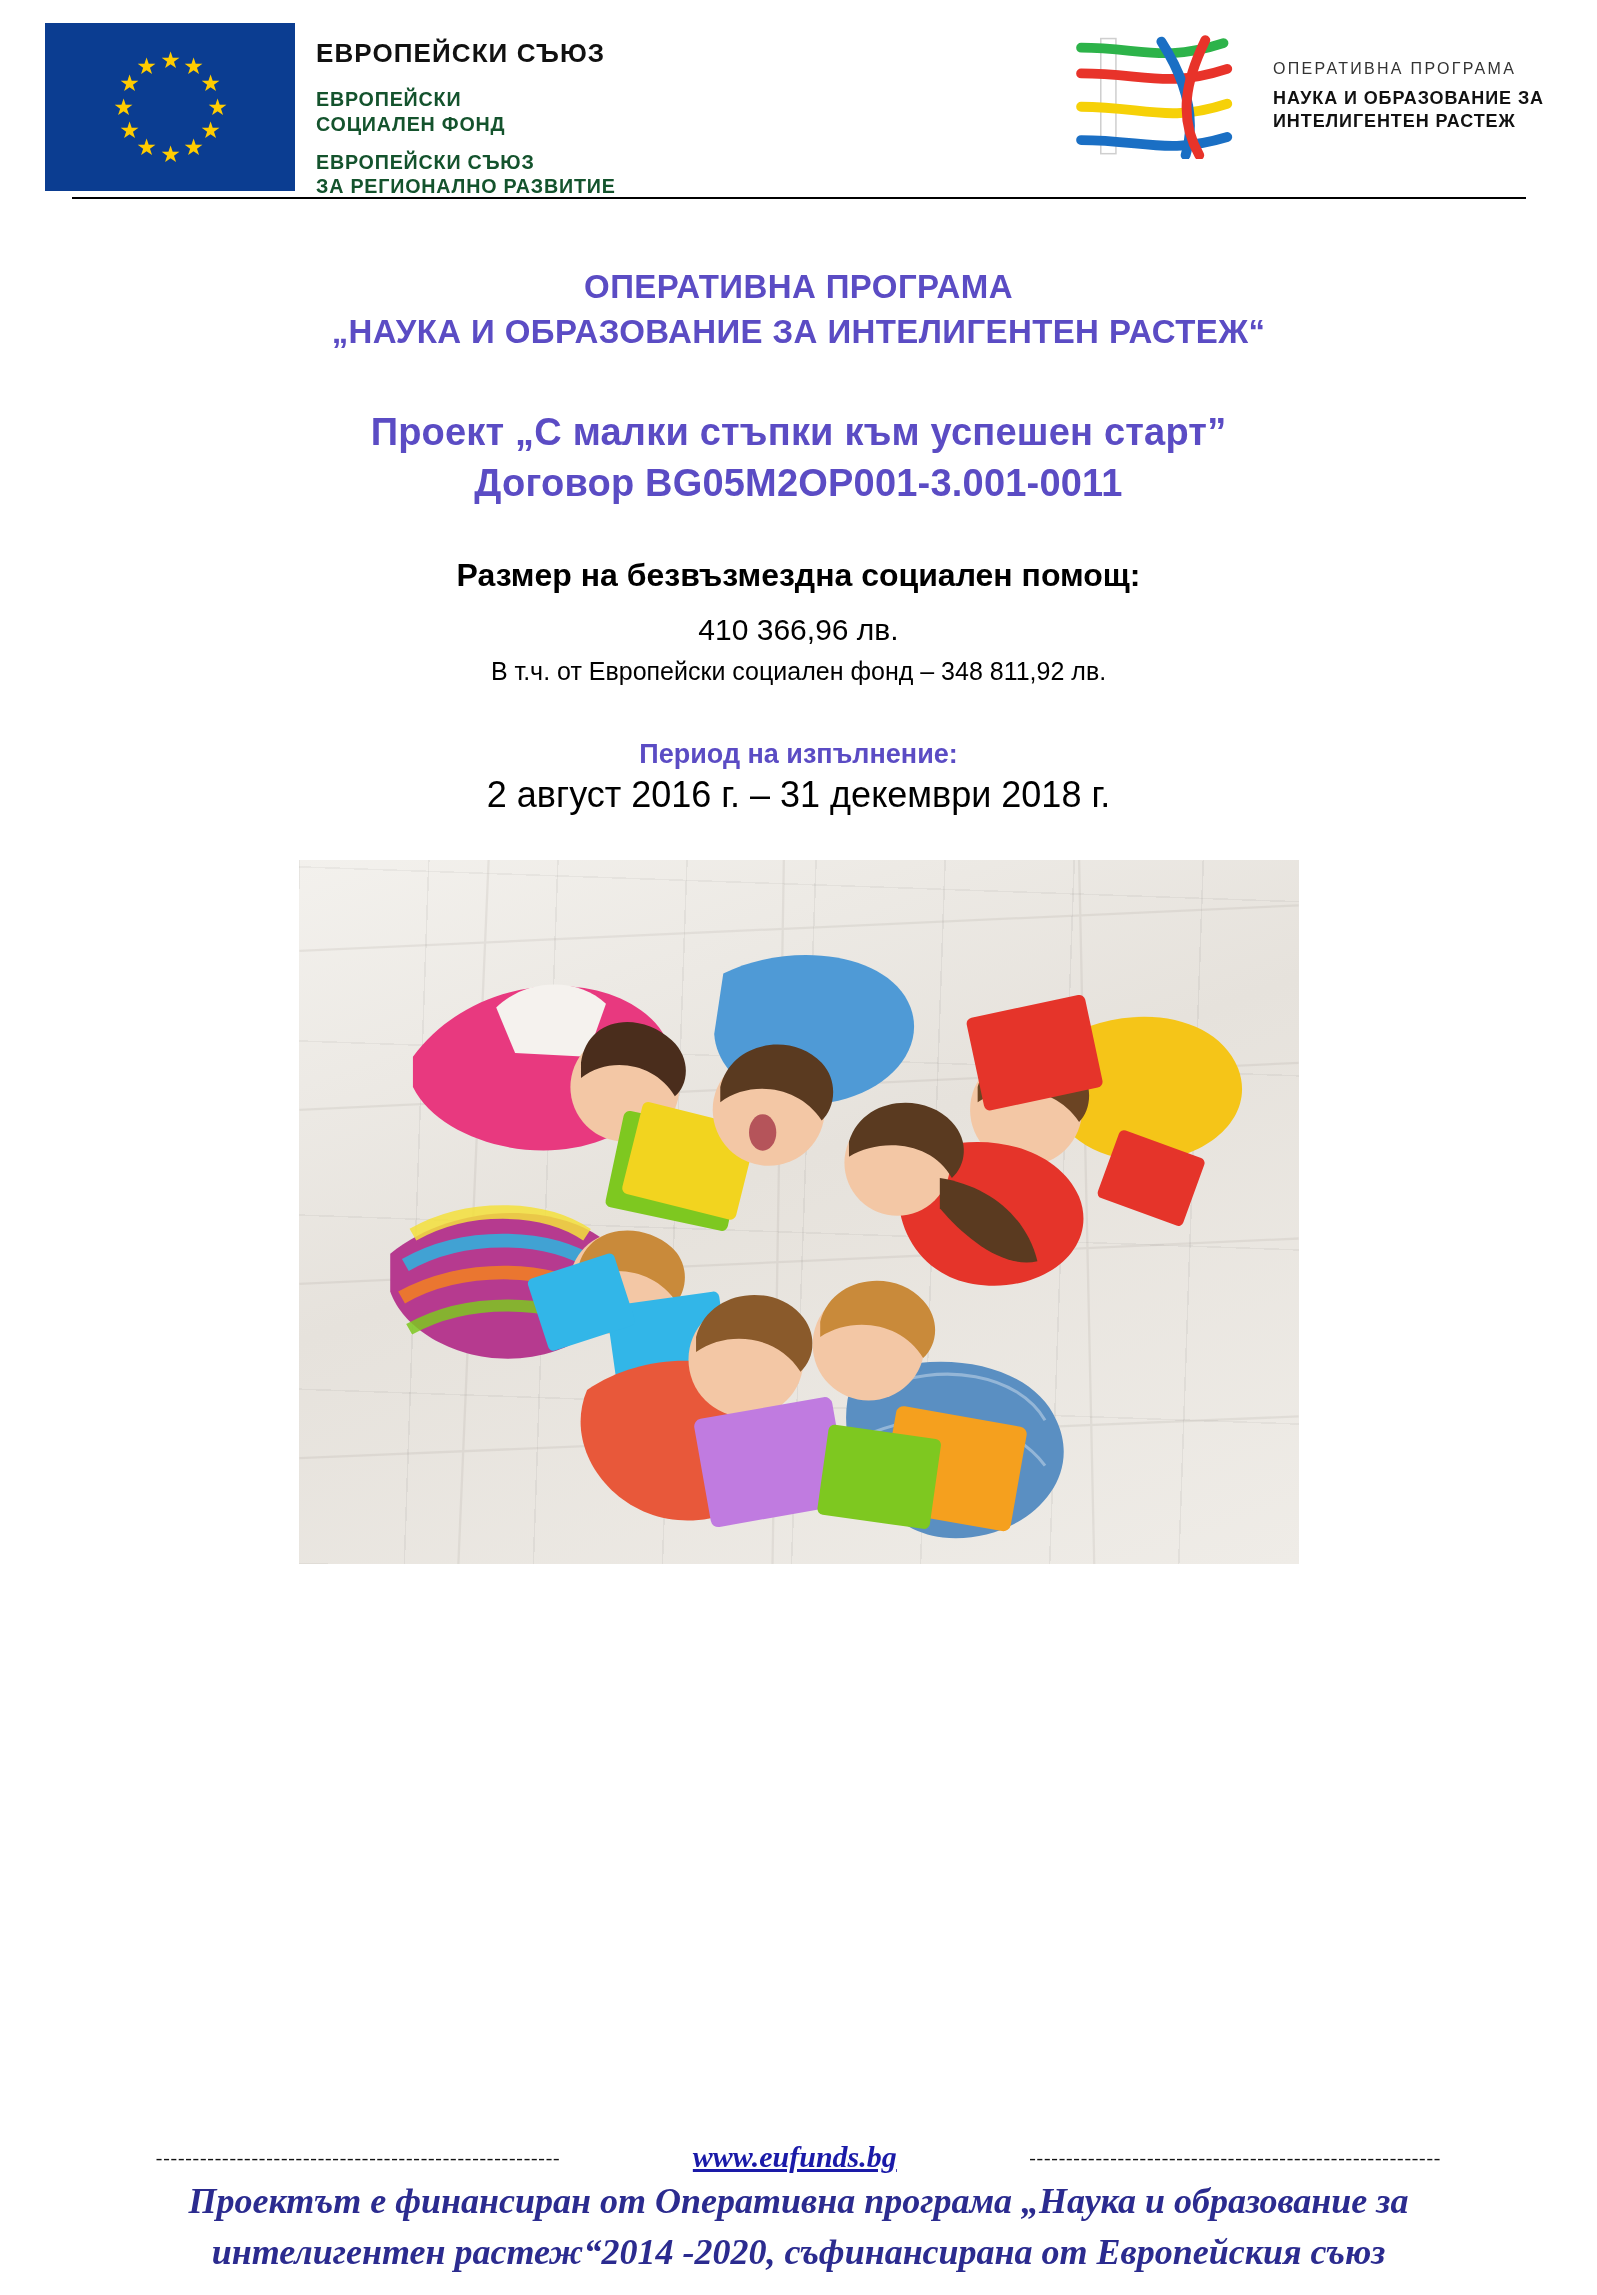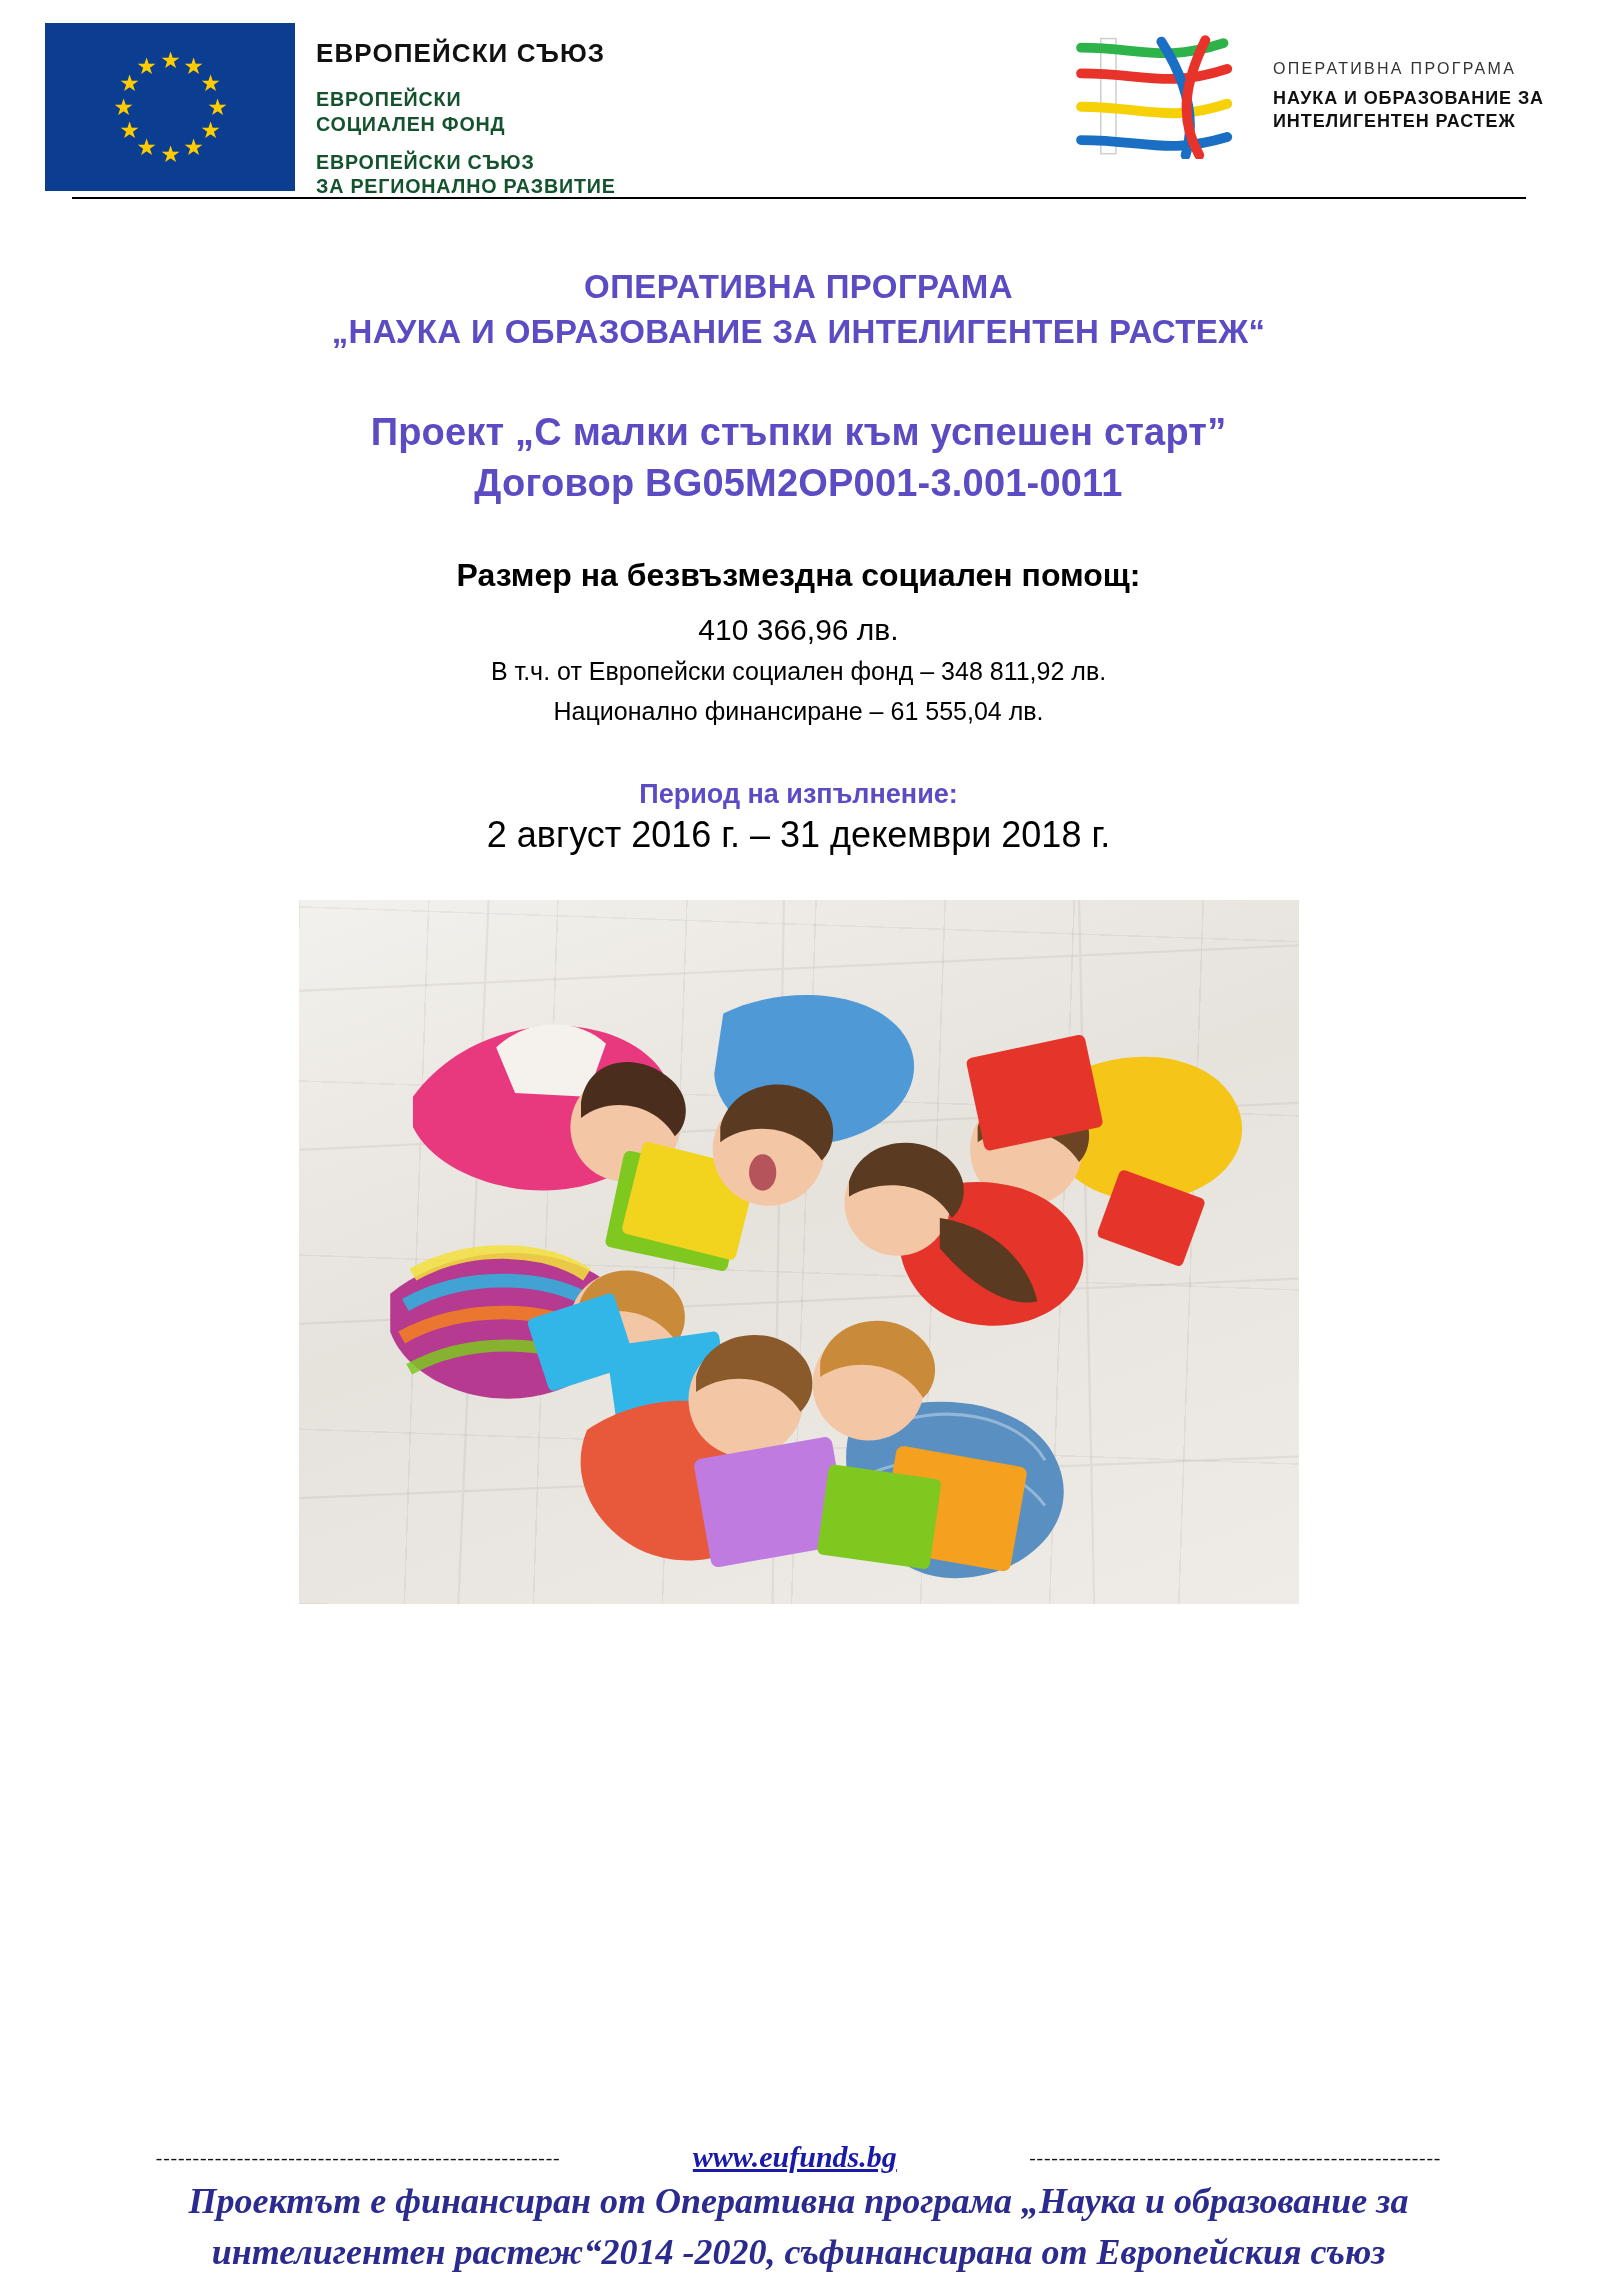--- a/index.html
+++ b/index.html
@@ -287,21 +287,20 @@
   </div>
 
   <div class="project-title">
     <div>Проект „С малки стъпки към успешен старт”</div>
     <div>Договор  BG05M2OP001-3.001-0011</div>
   </div>
 
   <div class="grant-label">Размер на безвъзмездна социален помощ:</div>
   <div class="grant-amount">410 366,96 лв.</div>
   <div class="grant-line">В т.ч. от Европейски социален фонд – 348 811,92 лв.</div>
-  <div class="grant-line">Национално финансиране – 61 555,04 лв.</div>
 
   <div class="period-label">Период на изпълнение:</div>
   <div class="period-value">2 август 2016 г. – 31 декември 2018 г.</div>
 
   <div class="photo-wrap">
     <div class="photo">
       <div class="floor"></div>
 
       <svg width="1000" height="704" viewBox="0 0 1320 930" style="position:absolute;inset:0;" aria-hidden="true">
 

